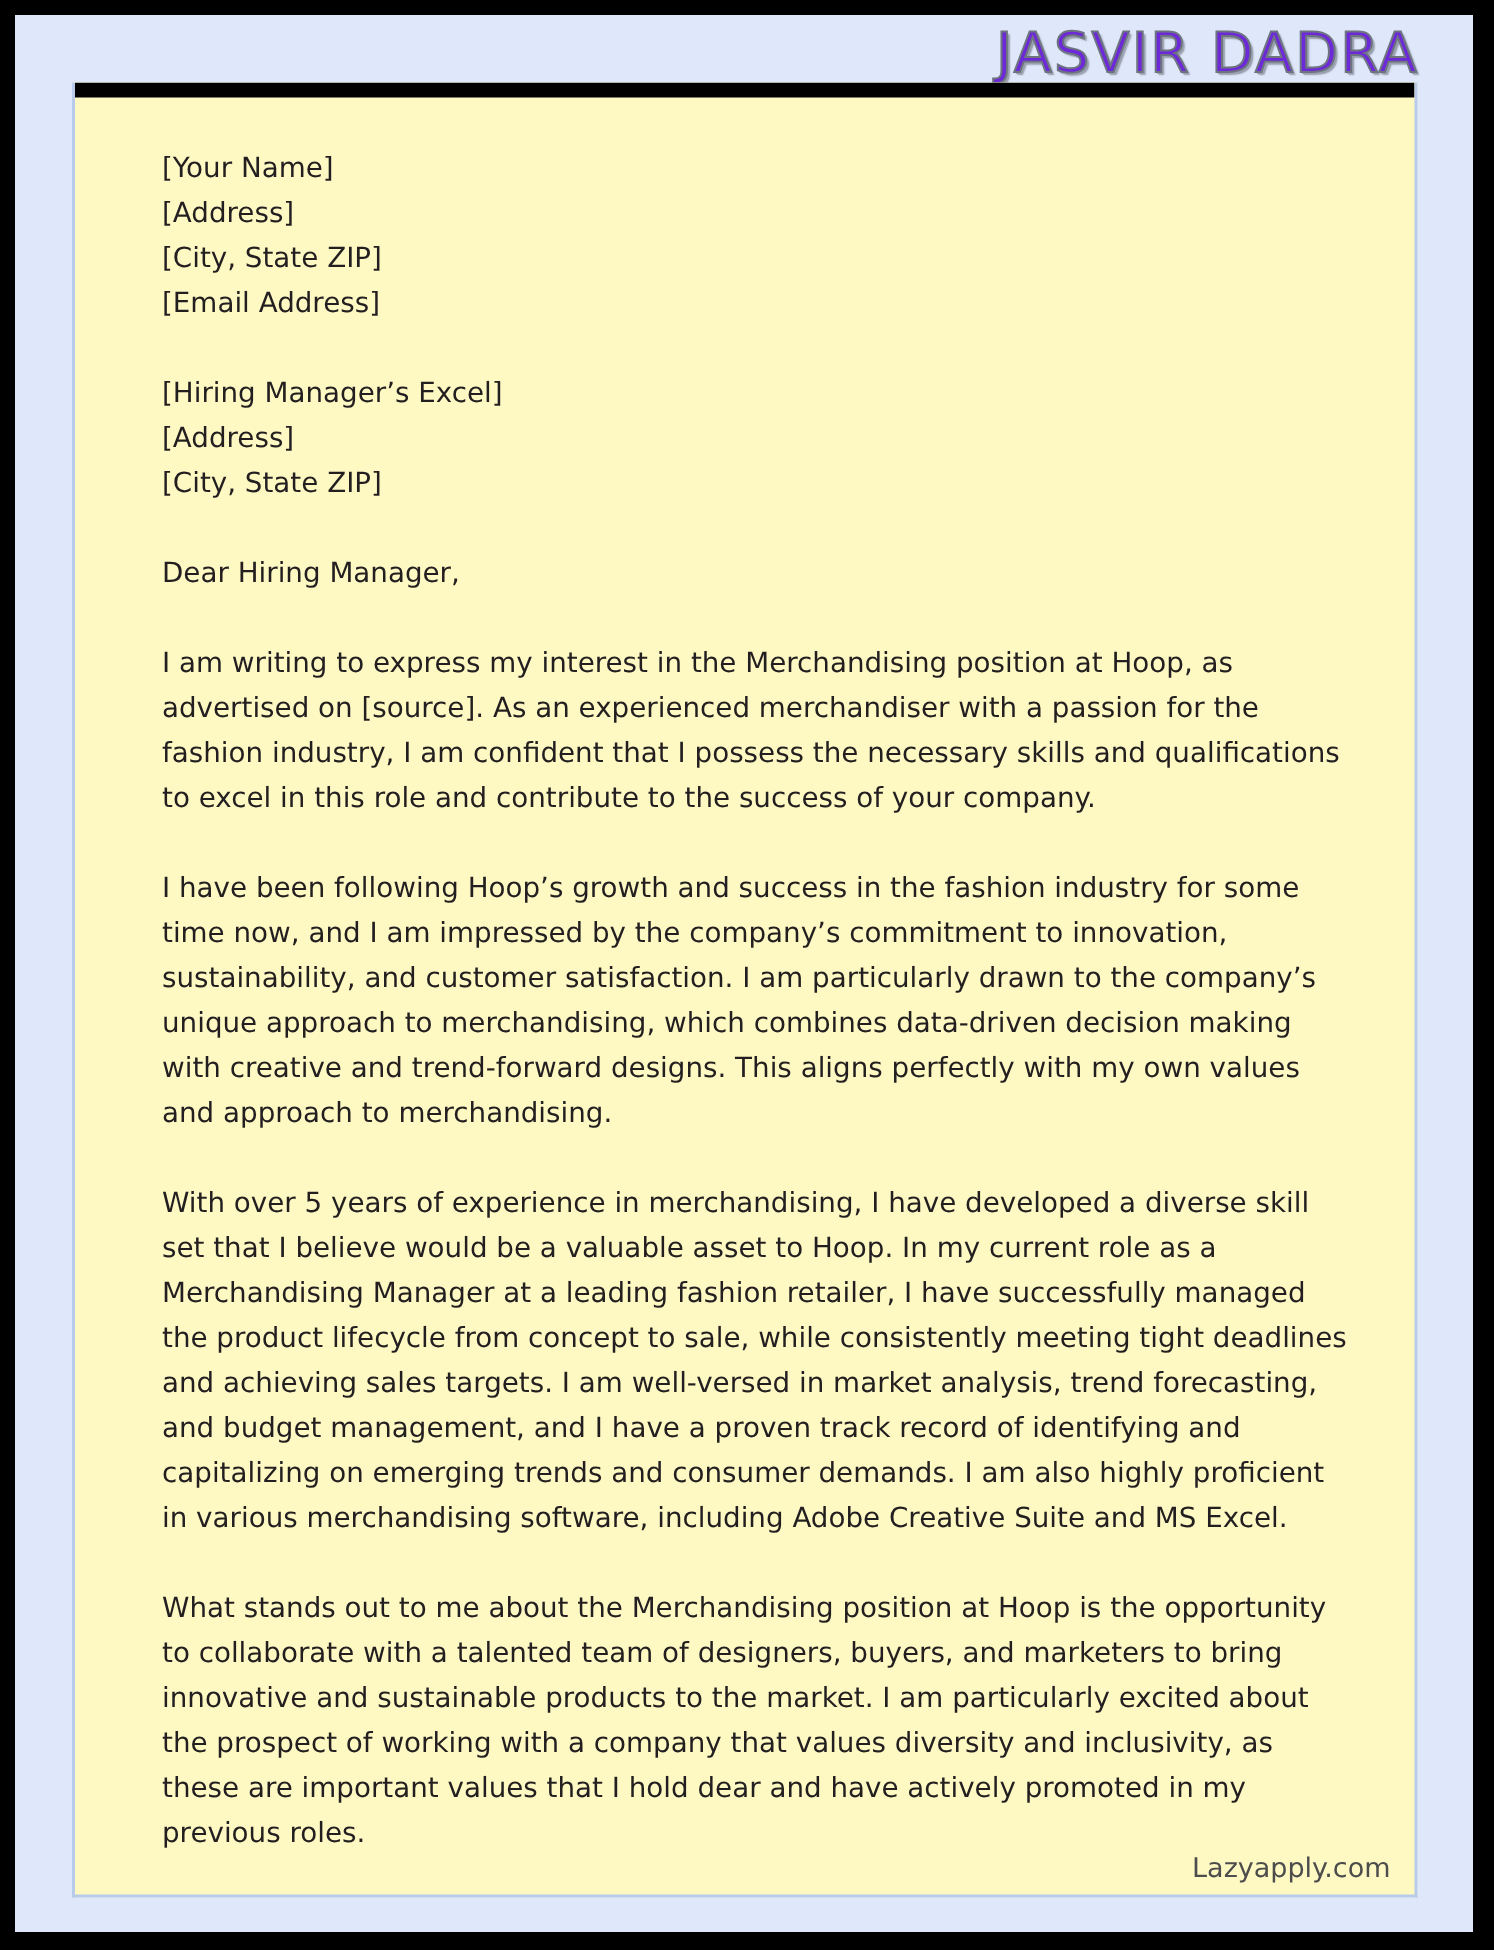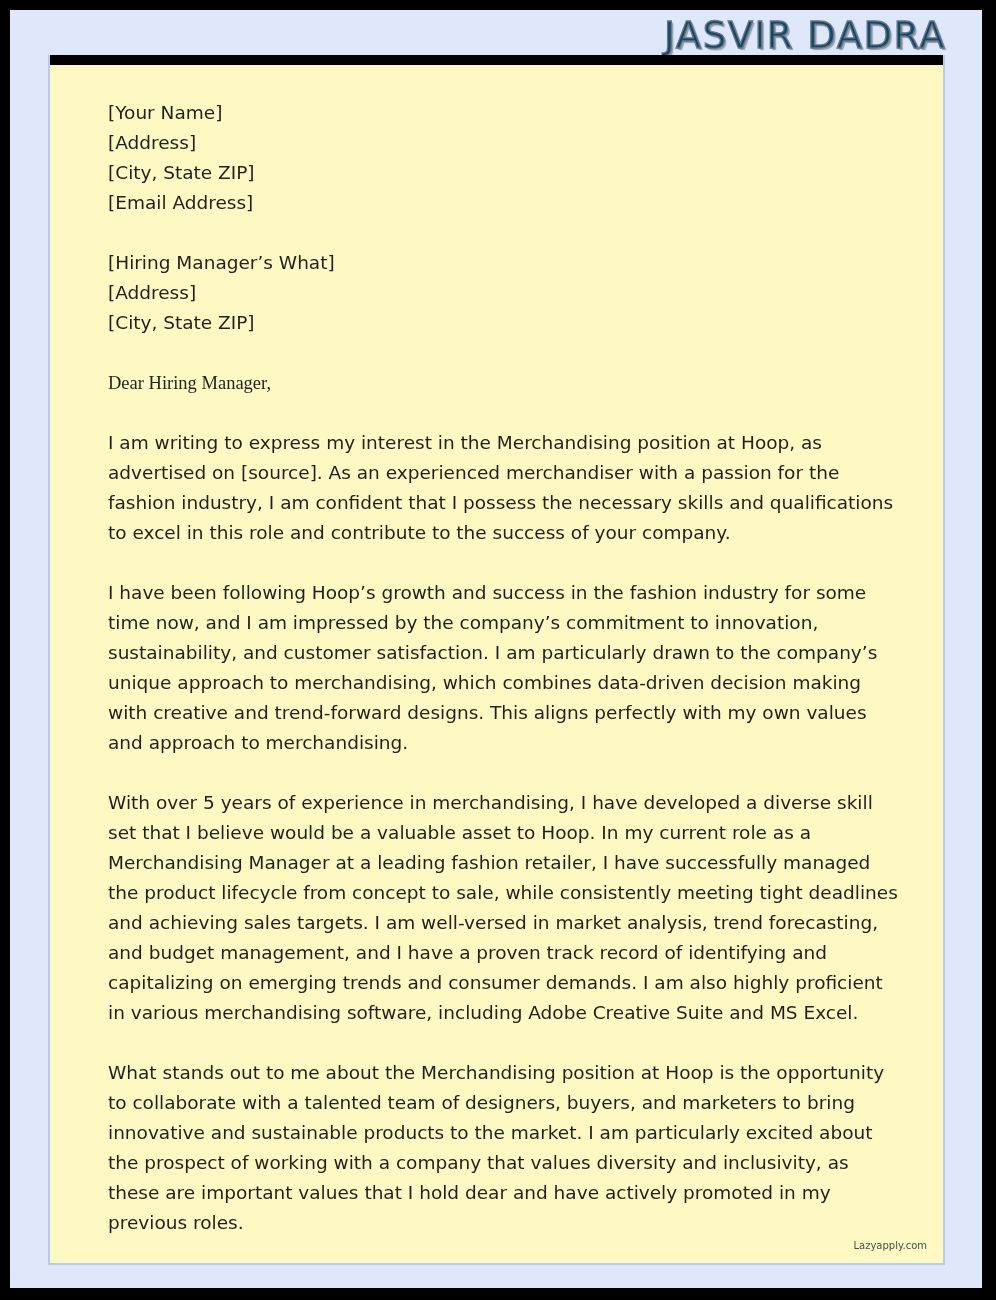--- a/index.html
+++ b/index.html
@@ -36,21 +36,21 @@
 
   .doc-title {
     position: absolute;
     right: 36px;
     top: 6px;
     font-family: "DejaVu Sans", sans-serif;
     font-size: 37px;
     font-weight: 400;
     letter-spacing: 1.5px;
     line-height: 40px;
-    color: #0c4a6e;
+    color: #6d28d9;
     -webkit-text-stroke: 1.3px #6d7480;
     text-shadow: 1px 1px 0 #9aa1ad, 2px 2px 1px rgba(90,96,106,0.55);
     white-space: nowrap;
   }
 
   
   .page {
     position: absolute;
     left: 38px;
     top: 45px;
@@ -93,28 +93,27 @@
     margin: 0 0 30px 0;
   }
 
   .para {
     margin: 12px 0 30px 0;
     text-align: left;
   }
 
   .salutation {
     margin: 0 0 30px 0;
-    font-family: Liberation Serif, serif;
   }
 
   .watermark {
     position: absolute;
     right: 16px;
     bottom: 8px;
-    font-size: 10px;
+    font-size: 18px;
     line-height: 18px;
     color: #4d4d4d;
     font-family: "DejaVu Sans", sans-serif;
     white-space: nowrap;
   }
 </style>
 </head>
 <body>
 
 <div class="frame">
@@ -129,21 +128,21 @@
     <div class="page-body">
 
       <div class="block">
         <span class="addr-line">[Your Name]</span>
         <span class="addr-line">[Address]</span>
         <span class="addr-line">[City, State ZIP]</span>
         <span class="addr-line">[Email Address]</span>
       </div>
 
       <div class="block">
-        <span class="addr-line">[Hiring Manager’s What]</span>
+        <span class="addr-line">[Hiring Manager’s Excel]</span>
         <span class="addr-line">[Address]</span>
         <span class="addr-line">[City, State ZIP]</span>
       </div>
 
       <p class="salutation">Dear Hiring Manager,</p>
 
       <p class="para">I am writing to express my interest in the Merchandising position at Hoop, as advertised on [source]. As an experienced merchandiser with a passion for the fashion industry, I am confident that I possess the necessary skills and qualifications to excel in this role and contribute to the success of your company.</p>
       <p class="para">I have been following Hoop’s growth and success in the fashion industry for some time now, and I am impressed by the company’s commitment to innovation, sustainability, and customer satisfaction. I am particularly drawn to the company’s unique approach to merchandising, which combines data-driven decision making with creative and trend-forward designs. This aligns perfectly with my own values and approach to merchandising.</p>
       <p class="para">With over 5 years of experience in merchandising, I have developed a diverse skill set that I believe would be a valuable asset to Hoop. In my current role as a Merchandising Manager at a leading fashion retailer, I have successfully managed the product lifecycle from concept to sale, while consistently meeting tight deadlines and achieving sales targets. I am well-versed in market analysis, trend forecasting, and budget management, and I have a proven track record of identifying and capitalizing on emerging trends and consumer demands. I am also highly proficient in various merchandising software, including Adobe Creative Suite and MS Excel.</p>
       <p class="para">What stands out to me about the Merchandising position at Hoop is the opportunity to collaborate with a talented team of designers, buyers, and marketers to bring innovative and sustainable products to the market. I am particularly excited about the prospect of working with a company that values diversity and inclusivity, as these are important values that I hold dear and have actively promoted in my previous roles.</p>

